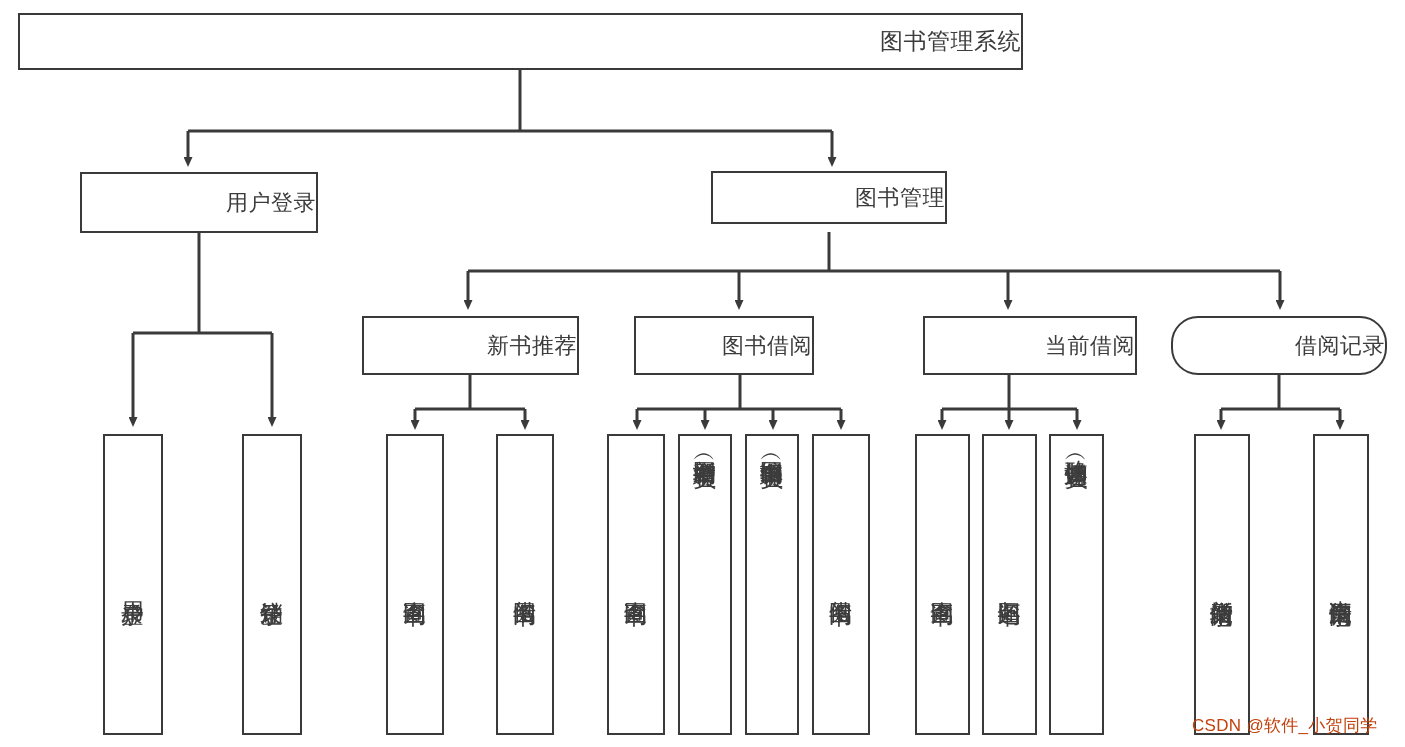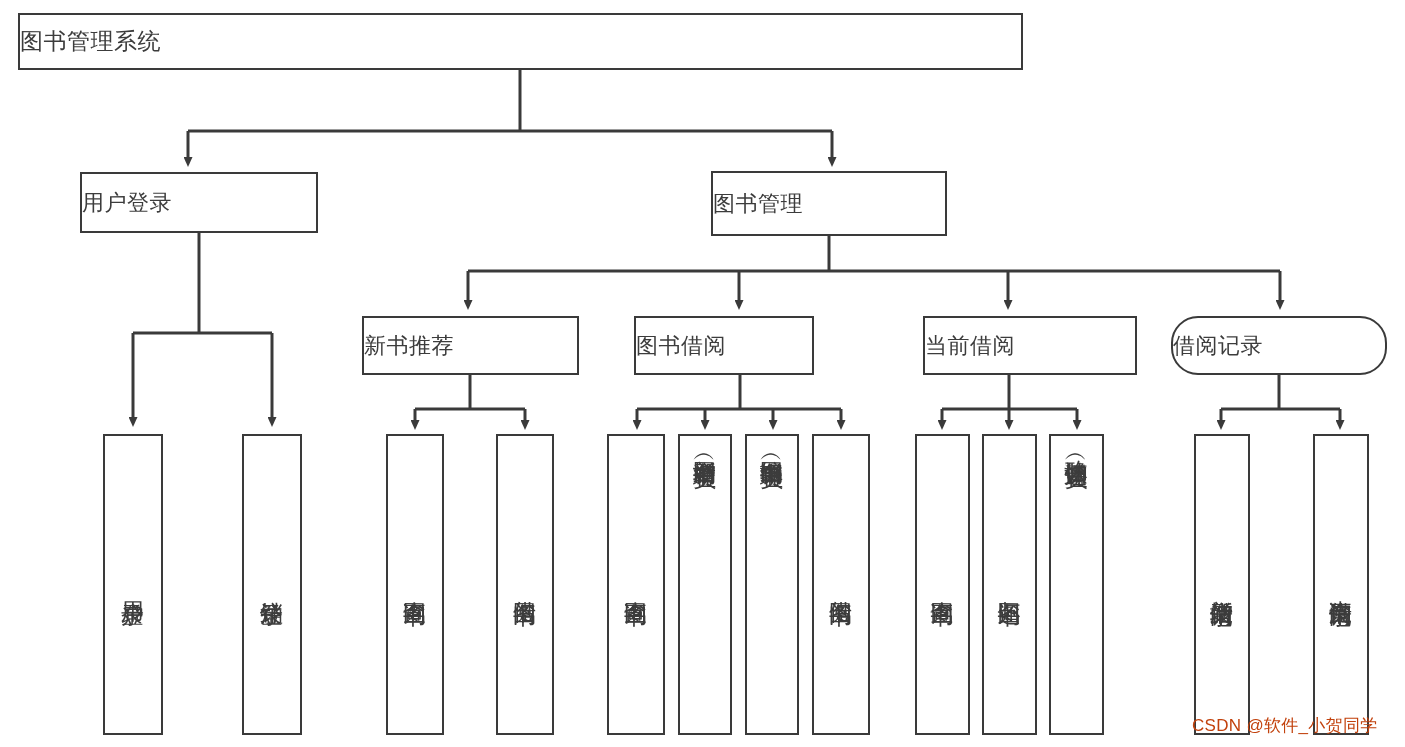--- a/index.html
+++ b/index.html
@@ -26,21 +26,21 @@
     height: 747px;
     pointer-events: none;
   }
   .node {
     position: absolute;
     box-sizing: border-box;
     border: 2.5px solid #3a3a3a;
     background: #ffffff;
     display: flex;
     align-items: center;
-    justify-content: flex-start;
+    justify-content: flex-end;
     color: #3c3c3c;
   }
   .node-label {
     display: block;
     text-align: center;
     line-height: 1.18;
     color: #3c3c3c;
     letter-spacing: 0.5px;
   }
   
@@ -135,21 +135,21 @@
     </g>
   </svg>
 
   <div class="node horiz root" style="left:18px; top:13px; width:1005px; height:57px;">
     <span class="node-label">图书管理系统</span>
   </div>
 
   <div class="node horiz" style="left:80px; top:172px; width:238px; height:61px;">
     <span class="node-label">用户登录</span>
   </div>
-  <div class="node horiz" style="left:711px; top:171px; width:236px; height:65px;">
+  <div class="node horiz" style="left:711px; top:171px; width:236px; height:53px;">
     <span class="node-label">图书管理</span>
   </div>
 
   <div class="node horiz" style="left:362px; top:316px; width:217px; height:59px;">
     <span class="node-label">新书推荐</span>
   </div>
   <div class="node horiz" style="left:634px; top:316px; width:180px; height:59px;">
     <span class="node-label">图书借阅</span>
   </div>
   <div class="node horiz" style="left:923px; top:316px; width:214px; height:59px;">

